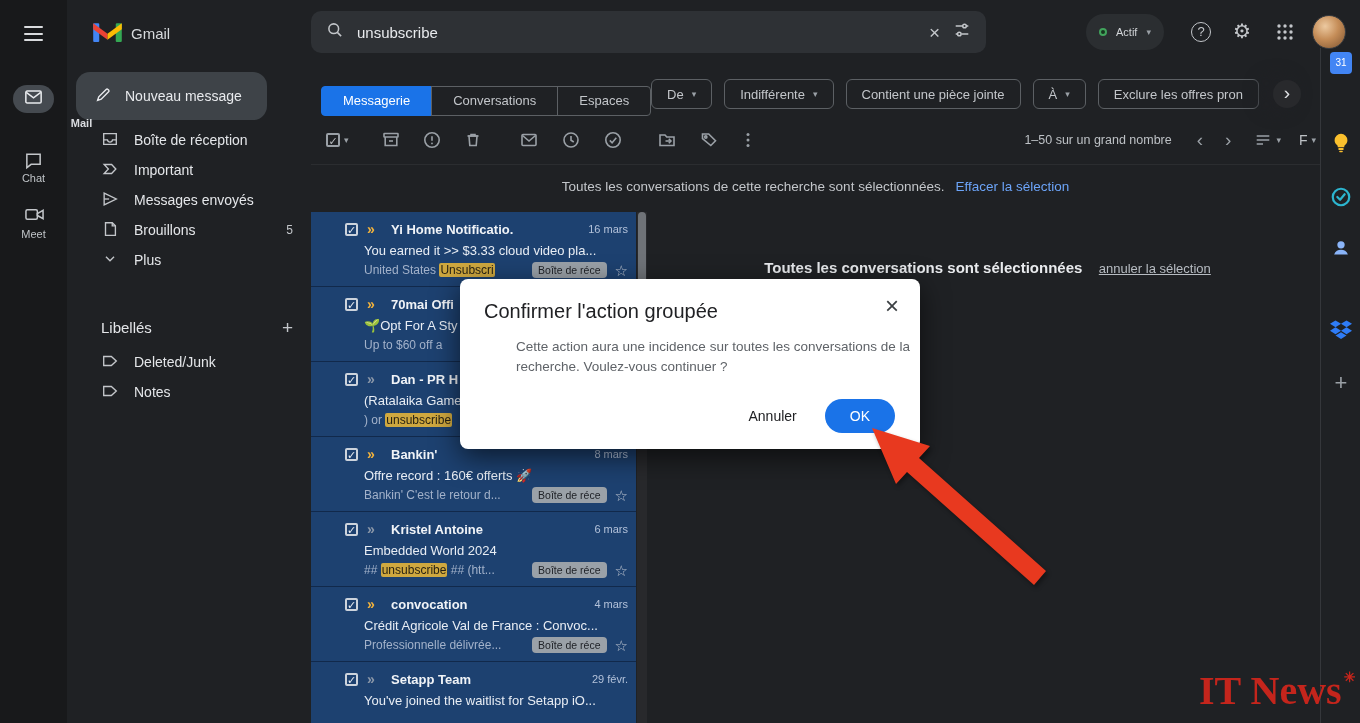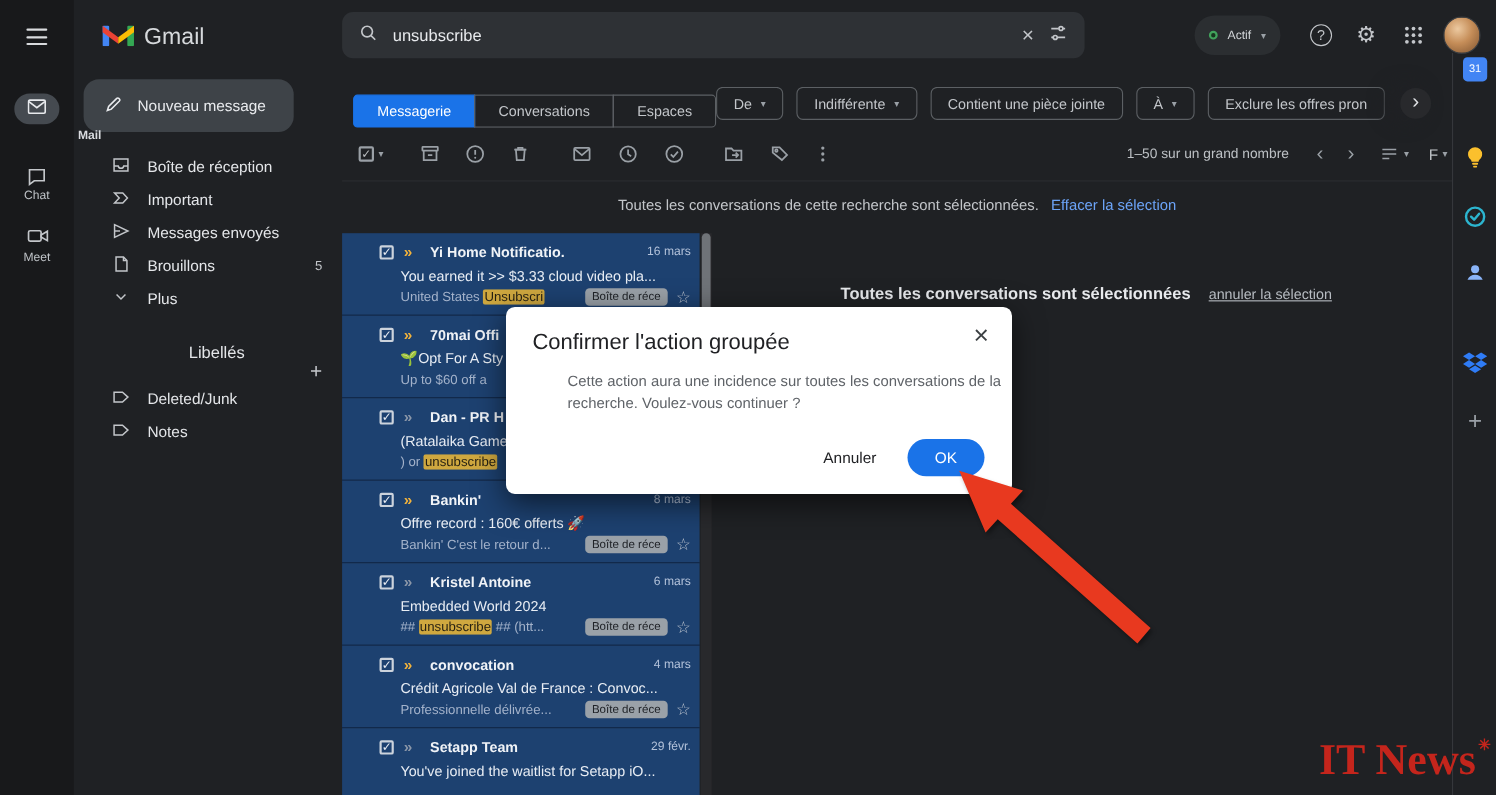--- a/index.html
+++ b/index.html
@@ -14,46 +14,46 @@
   .rail-label { position:absolute; width:67px; text-align:center; font-size:11px; color:#dadce0; }
   .rl-mail { top:117px; font-weight:bold;margin-left:48px; }
   .rl-chat { top:172px; color:#bfc3c7; }
   .rl-meet { top:228px; color:#bfc3c7; }
   .rail-ic { position:absolute; left:24px; }
   .ri-chat { top:151px; }
   .ri-meet { top:205px; }
 
   
   .logo { position:absolute; left:93px; top:20px; display:flex; align-items:center; gap:9px; z-index:2; }
-  .logo-text { font-size:21px; color:#d6d9dc; }
+  .logo-text { font-size:15px; color:#d6d9dc; }
   .searchbar { position:absolute; left:311px; top:11px; width:675px; height:42px; border-radius:10px; background:#2e3135; display:flex; align-items:center; padding:0 15px; gap:13px; z-index:2; }
   .search-text { flex:1; font-size:15px; color:#e8eaed; }
   .x-glyph { font-size:19px; color:#c3c6ca; line-height:19px; }
   .status-pill { position:absolute; left:1086px; top:14px; height:36px; border-radius:18px; background:#2b2e31; display:flex; align-items:center; gap:9px; padding:0 13px; z-index:2; }
   .status-dot { width:8px; height:8px; border-radius:50%; border:2.5px solid #41a35c; background:#18351f; }
   .status-text { font-size:11px; color:#d2d5d8; }
   .caret { font-size:9px; color:#9aa0a6; }
   .caret::after { content:"▾"; }
   .help-btn { position:absolute; left:1191px; top:22px; width:20px; height:20px; border:1.5px solid #c3c6ca; border-radius:50%; font-size:13px; line-height:17px; text-align:center; color:#c3c6ca; z-index:2; }
   .gear-btn { position:absolute; left:1233px; top:19px; font-size:20px; color:#c3c6ca; z-index:2; }
   .gear-btn::after { content:"⚙"; }
   .apps-btn { position:absolute; left:1276px; top:23px; z-index:2; }
   .avatar { position:absolute; left:1312px; top:15px; width:34px; height:34px; border-radius:50%; z-index:4;
             background:radial-gradient(circle at 38% 32%, #ecc9a0 0%, #c58d58 45%, #7d5330 100%); border:1px solid #3a3d41; }
 
   
   .compose { position:absolute; left:76px; top:72px; width:191px; height:48px; border-radius:14px; background:#3e4348;
              display:flex; align-items:center; gap:13px; padding-left:18px; color:#e8eaed; font-size:14px; font-weight:500; z-index:2; }
   .nav, .nav2 { position:absolute; left:76px; width:231px; }
-  .nav { top:136px; }
+  .nav { top:125px; }
   .nav2 { top:347px; }
   .nav-item { display:flex; align-items:center; height:30px; padding:0 14px 0 25px; gap:15px; border-radius:0 15px 15px 0; color:#e4e6e9; font-size:14px; }
   .nav-item .cnt { margin-left:auto; font-size:12px; color:#c3c6ca; }
   .cnt:empty { display:none; }
-  .labels-row { position:absolute; left:76px; top:312px; width:231px; display:flex; align-items:center; padding:0 14px 0 25px; height:30px; color:#e4e6e9; font-size:15px;flex-direction:column; }
+  .labels-row { position:absolute; left:76px; top:312px; width:231px; display:flex; align-items:center; padding:0 14px 0 25px; height:30px; color:#e4e6e9; font-size:15px; }
   .labels-plus { margin-left:auto; font-size:19px; color:#c3c6ca; line-height:19px; }
   .labels-plus::after { content:"+"; }
 
   
   .tabs { position:absolute; left:321px; top:86px; display:flex; z-index:2; }
   .tab { height:30px; line-height:28px; padding:0 21px; border:1px solid #5c6064; margin-left:-1px; font-size:13px; color:#c3c6ca; white-space:nowrap; }
   .tab.first { margin-left:0; border-radius:4px 0 0 4px; }
   .tab.last { border-radius:0 4px 4px 0; }
   .tab.active { background:#1a73e8; border-color:#1a73e8; color:#fff; }
   .chips { position:absolute; left:651px; top:79px; width:669px; height:30px; display:flex; gap:12px; overflow:hidden; z-index:1; }

